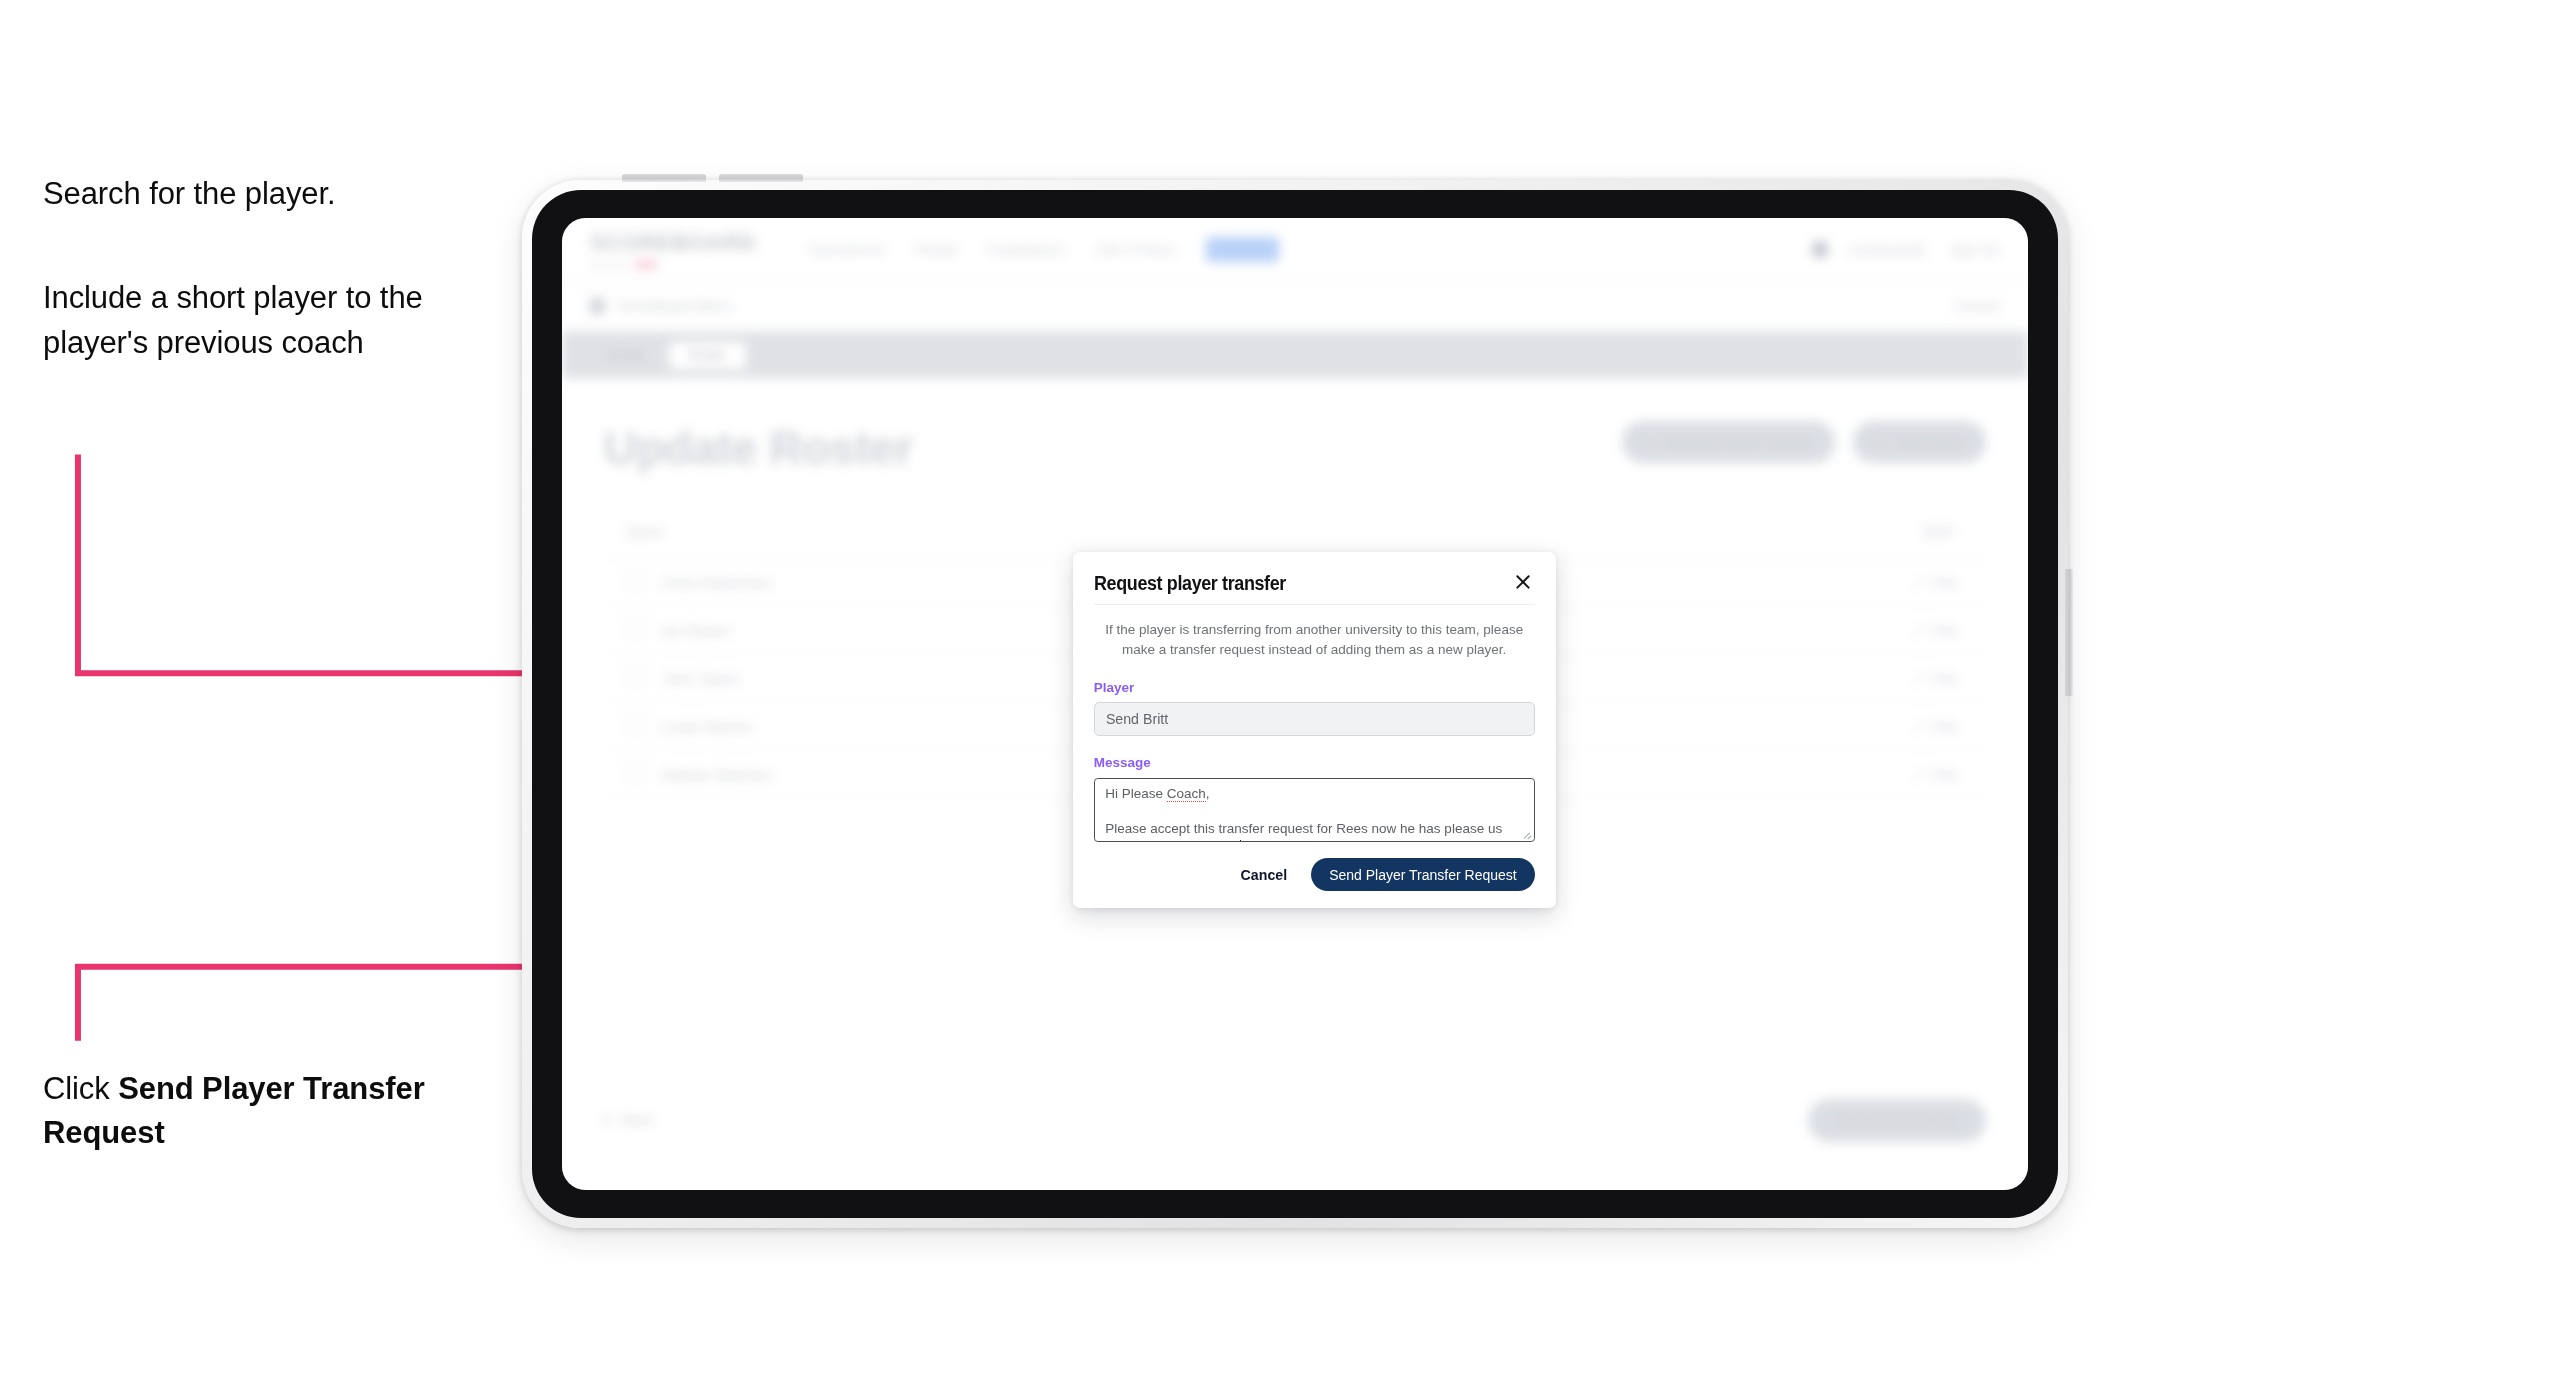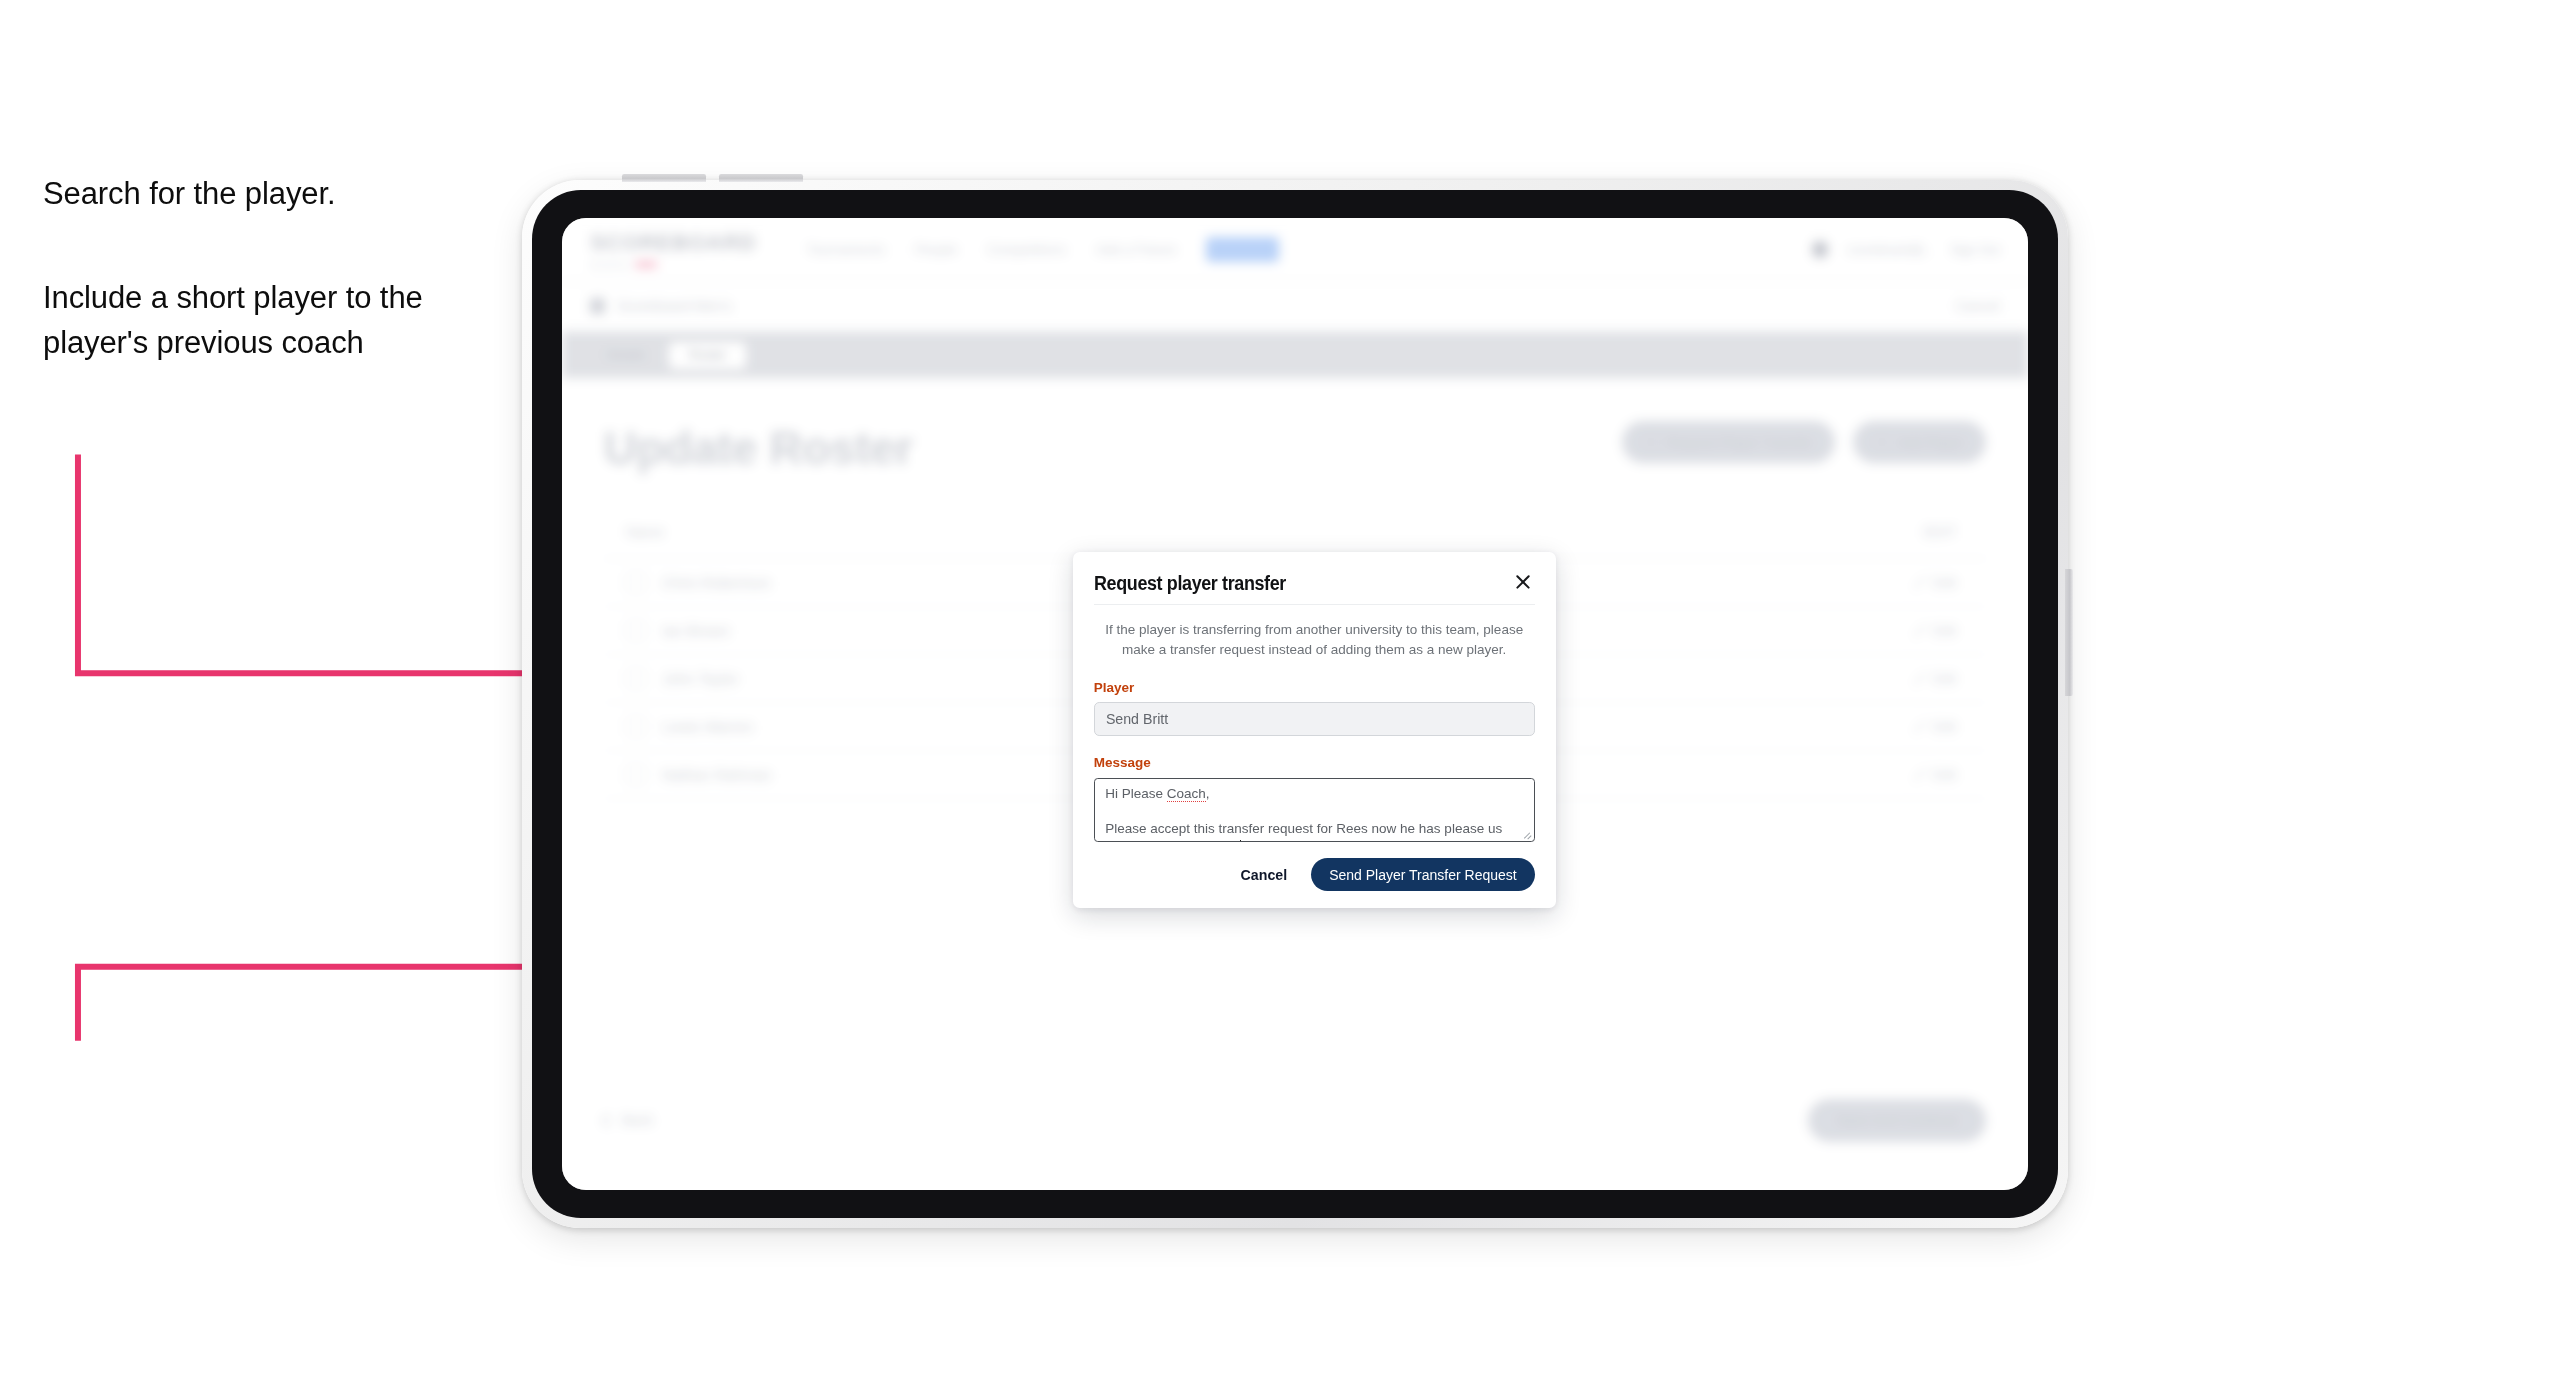--- a/index.html
+++ b/index.html
@@ -142,21 +142,21 @@
                  transform: scaleX(0.92); transform-origin: left center; }
   #modal-close { width:22.5px; height:22.5px; cursor:pointer; position:relative; flex:0 0 auto; margin-top:-1.5px; }
   #modal-close::before, #modal-close::after {
     content:''; position:absolute; left:2.2px; top:10.5px; width:18px; height:1.9px; background:#17181b; border-radius:1.5px;
   }
   #modal-close::before { transform: rotate(45deg); }
   #modal-close::after  { transform: rotate(-45deg); }
 
   #modal-desc { margin-top:14.2px; font-size:13.5px; line-height:1.52; color:#6d7278;text-align:center; }
 
-  .field-label { margin-top:19px; font-size:13.5px; font-weight:bold; color:#c2410c; }
+  .field-label { margin-top:19px; font-size:13.5px; font-weight:bold; color:#8b5cf6; }
   .text-input {
     margin-top:7.5px; width:100%; height:34px;
     background:#f1f2f4; border:0.7px solid #d3d6da; border-radius:5.2px;
     padding: 0 11.2px; font-family:"Liberation Sans", sans-serif; font-size:14.2px; color:#62666c;
     display:flex; align-items:center;
   }
   .textarea-box {
     margin-top:7.5px; width:100%; height: 64px;
     background:#ffffff; border:1.2px solid #4b4f55; border-radius:3.7px;
     padding: 6.7px 10.5px 0 10.5px; position:relative; overflow:hidden;
@@ -181,20 +181,21 @@
 </head>
 <body>
 
 <div id="root">
 
   
   <div class="annot" id="annot-search">Search for the player.</div>
 
   <div class="annot" id="annot-message">Include a short player to the player's previous coach</div>
 
+  <div class="annot" id="annot-click"><span>Click </span><b>Send Player Transfer Request</b></div>
 
   
   <svg class="arrow-svg" viewBox="0 0 3440 1851" xmlns="http://www.w3.org/2000/svg">
 
     <g fill="none" stroke="#E8356D" stroke-width="8" stroke-linecap="butt">
       <path d="M 104 607 L 104 899 L 1352 899"></path>
       <polyline points="1316,870 1355,899 1316,928" stroke-width="9" stroke-linejoin="miter" stroke-linecap="butt"></polyline>
     </g>
 
     <g fill="none" stroke="#E8356D" stroke-width="8" stroke-linecap="butt">

